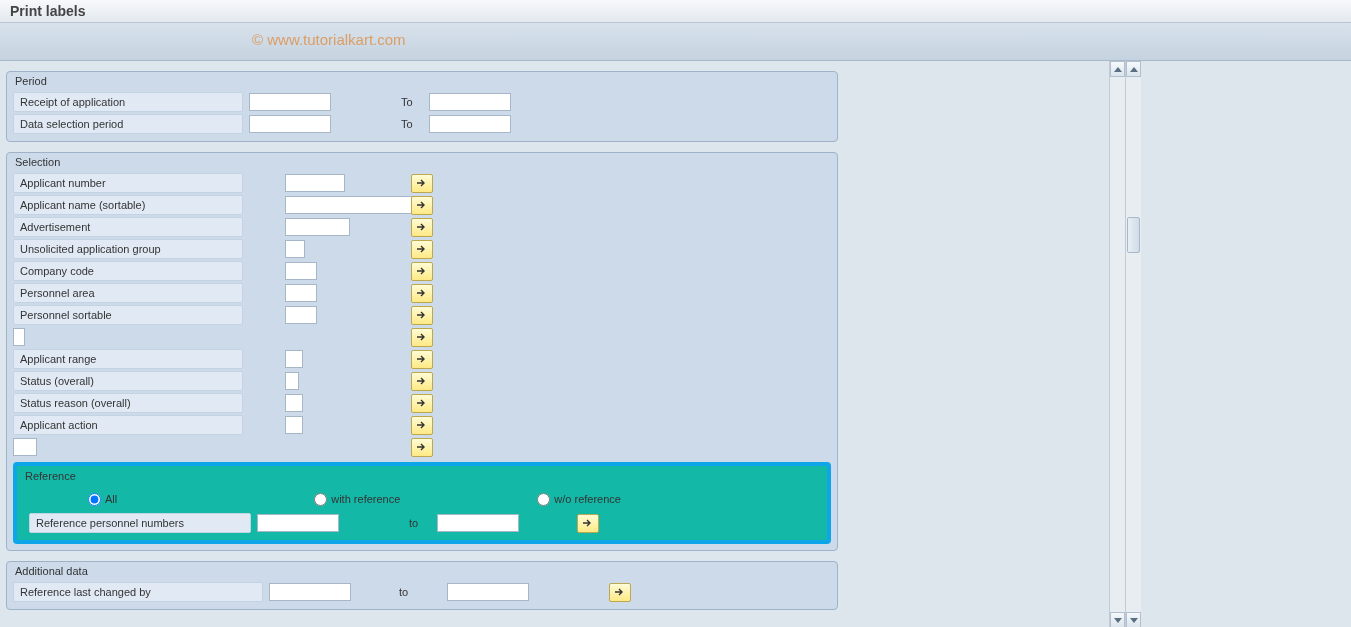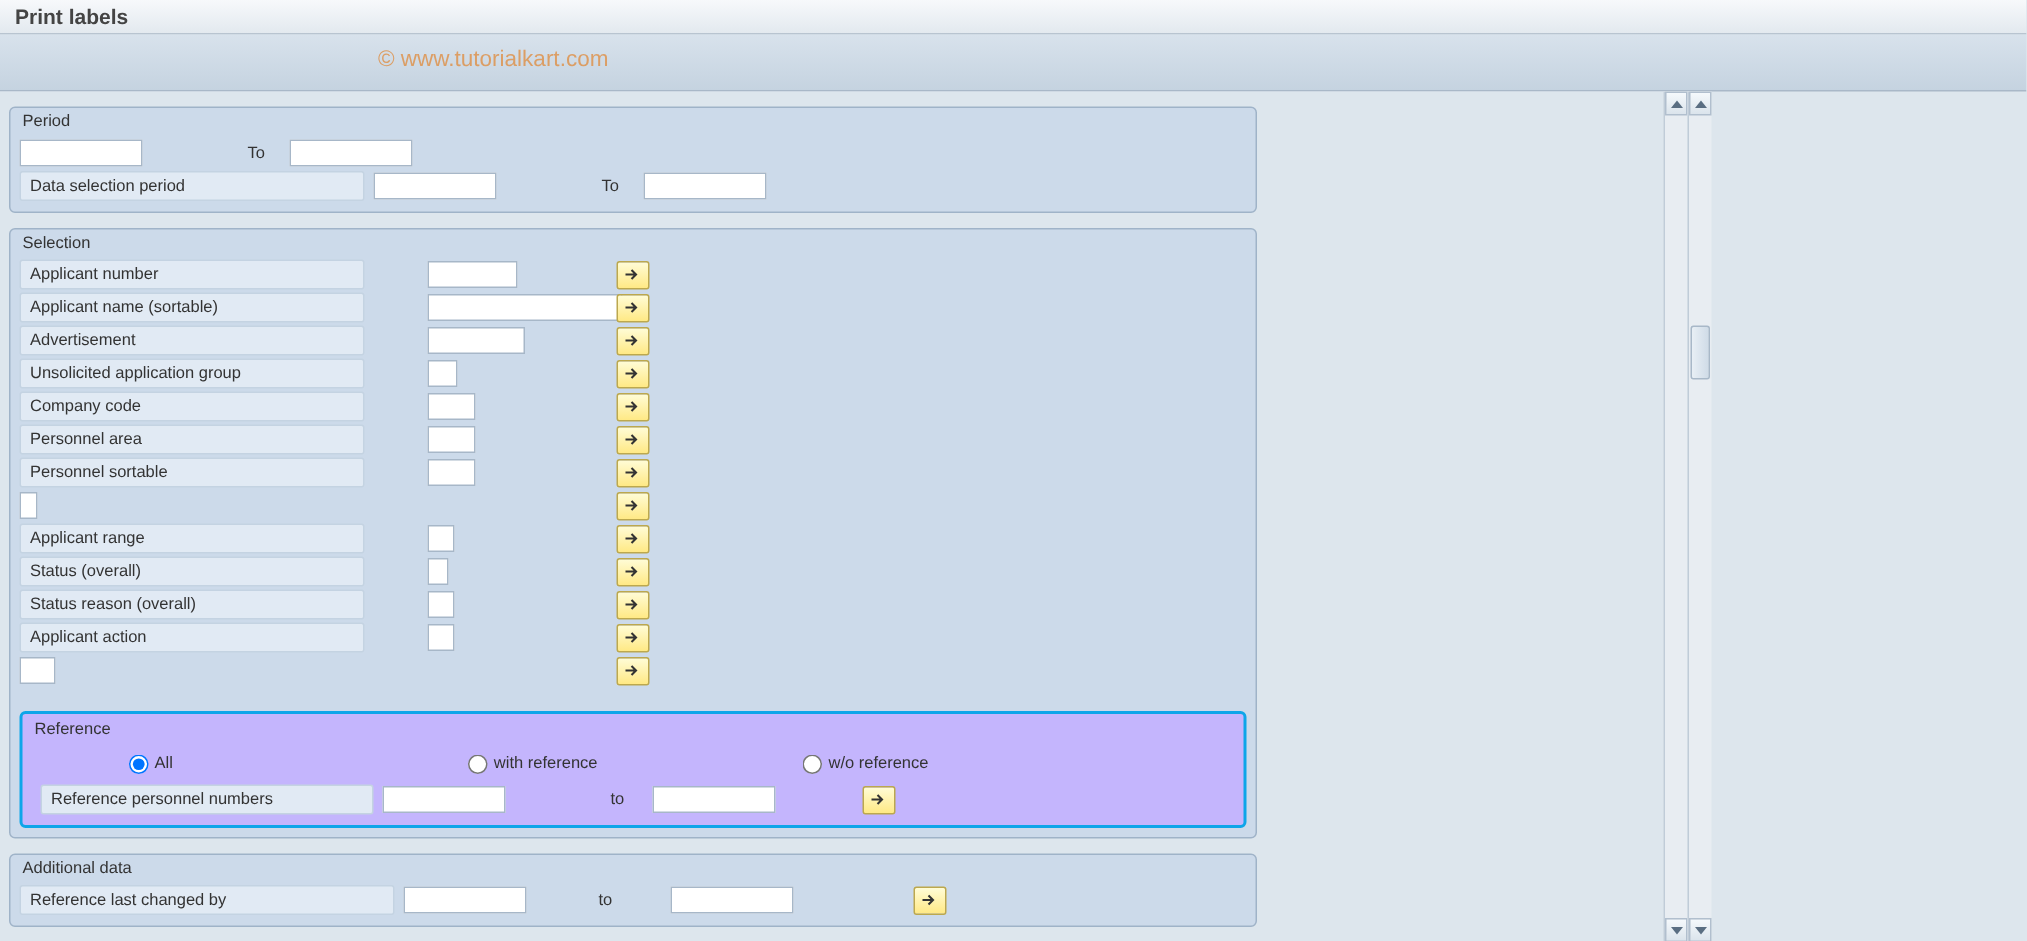--- a/index.html
+++ b/index.html
@@ -90,23 +90,23 @@
     border: 1px solid #bca84e;
     border-radius: 2px;
     display: inline-flex;
     align-items: center;
     justify-content: center;
     cursor: pointer;
     margin-left: 6px;
   }
   .arrow-btn svg { width: 12px; height: 10px; }
   .sub-group {
-    margin: 16px 6px 0 6px;
-    background: #c4b5fd;
-    border: 2px solid #0ea5e9;
+    margin: 4px 6px 0 6px;
+    background: #14b8a6;
+    border: 4px solid #0ea5e9;
     border-radius: 4px;
     padding-bottom: 6px;
   }
   .sub-group .group-title { padding-top: 4px; }
   .radio-row {
     display: flex;
     align-items: center;
     height: 22px;
     margin: 2px 12px;
   }
@@ -172,20 +172,21 @@
 </div>
 <div class="toolbar-strip">
   <div class="watermark">© www.tutorialkart.com</div>
 </div>
 
 <div class="content-region">
 
   <div class="group">
     <div class="group-title">Period</div>
     <div class="row">
+      <div class="field-label">Receipt of application</div>
       <input class="input" style="width: 82px;">
       <span style="width:64px"></span>
       <span class="to-label">To</span>
       <input class="input" style="width: 82px;">
     </div>
     <div class="row">
       <div class="field-label">Data selection period</div>
       <input class="input" style="width: 82px;">
       <span style="width:64px"></span>
       <span class="to-label">To</span>

